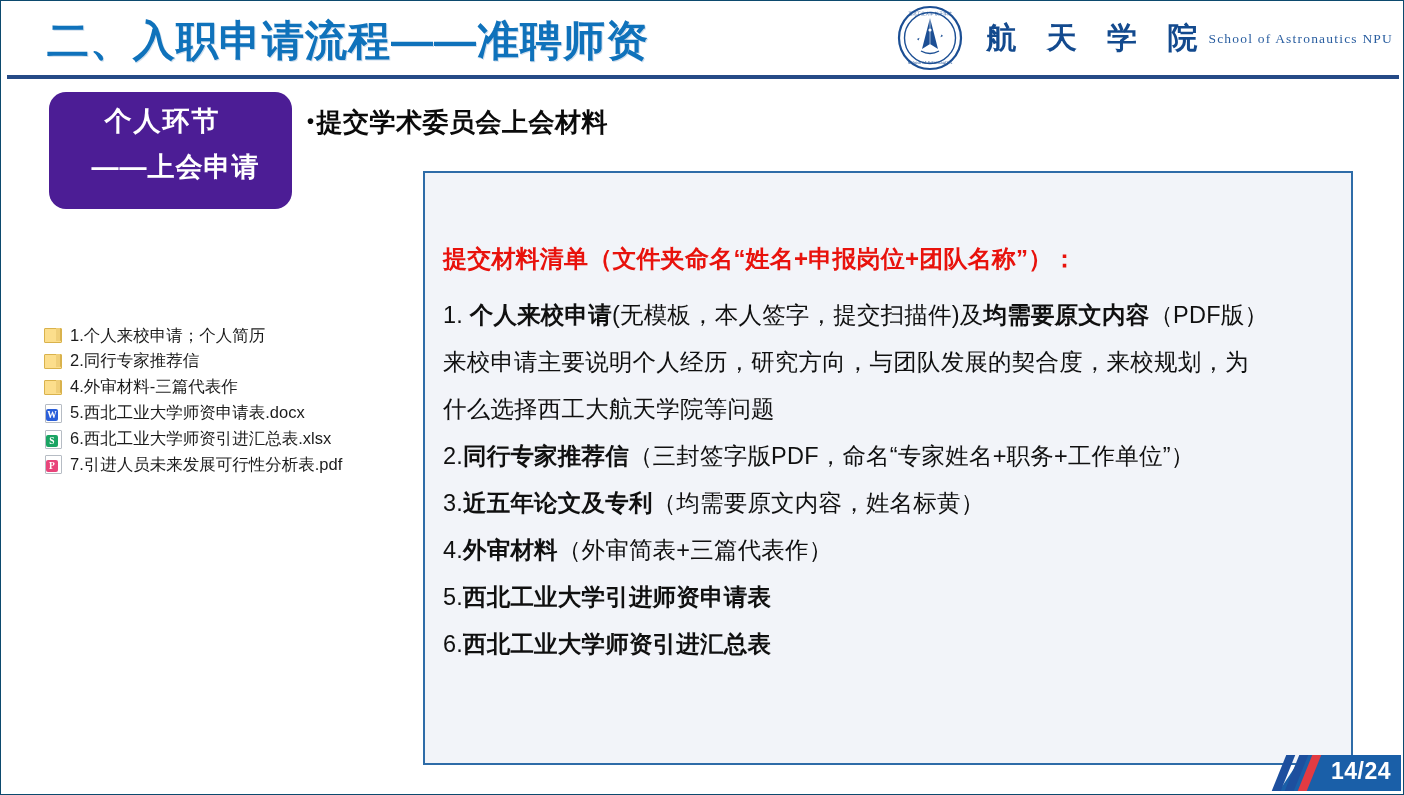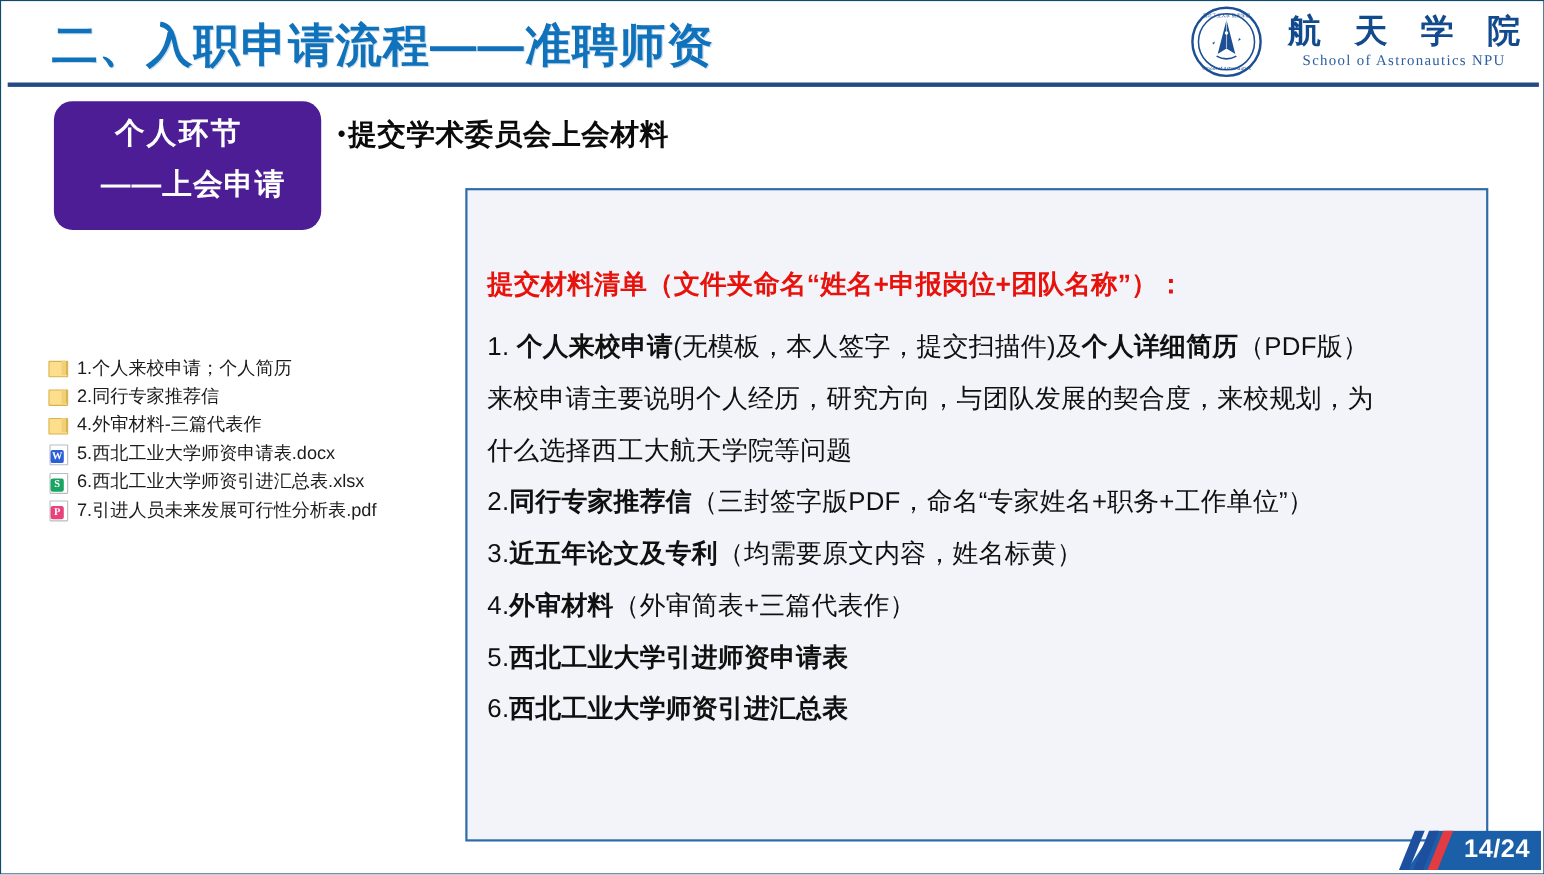--- a/index.html
+++ b/index.html
@@ -34,21 +34,21 @@
     position: absolute; left: 6px; top: 74px; width: 1392px; height: 4px;
     background: #254a86;
   }
 
   
   #logo-block {
     position: absolute; right: 12px; top: 4px;
     display: flex; align-items: center; gap: 12px;
   }
   #logo-emblem { width: 66px; height: 66px; position: relative; }
-  #logo-words { display: flex; flex-direction: column; align-items: center; text-align: right; }
+  #logo-words { display: flex; flex-direction: row; align-items: center; text-align: right; }
   #logo-cn {
     font-size: 30px; font-weight: bold; color: #134a8e;
     letter-spacing: 11px; text-indent: 11px; line-height: 1.05;
   }
   #logo-en {
     font-size: 13.5px; color: #2a5ea0; letter-spacing: 1.2px;
     font-family: "Liberation Serif", "DejaVu Serif", serif;
     margin-top: 2px;
   }
 
@@ -237,21 +237,21 @@
           <span class="tag">P</span>
         </span>
         <span class="fname">7.引进人员未来发展可行性分析表.pdf</span>
       </div>
     </div>
 
   <div id="content-panel">
     <div id="panel-inner">
       <div class="panel-line red-head">提交材料清单（文件夹命名“姓名+申报岗位+团队名称”）：</div>
       <div id="panel-lines">
-          <div class="panel-line"><span>1. </span><b>个人来校申请</b><span>(无模板，本人签字，提交扫描件)及</span><b>个人详细简历</b><span>（PDF版）</span></div>
+          <div class="panel-line"><span>1. </span><b>个人来校申请</b><span>(无模板，本人签字，提交扫描件)及</span><b>均需要原文内容</b><span>（PDF版）</span></div>
           <div class="panel-line"><span>来校申请主要说明个人经历，研究方向，与团队发展的契合度，来校规划，为</span></div>
           <div class="panel-line"><span>什么选择西工大航天学院等问题</span></div>
           <div class="panel-line"><span>2.</span><b>同行专家推荐信</b><span>（三封签字版PDF，命名“专家姓名+职务+工作单位”）</span></div>
           <div class="panel-line"><span>3.</span><b>近五年论文及专利</b><span>（均需要原文内容，姓名标黄）</span></div>
           <div class="panel-line"><span>4.</span><b>外审材料</b><span>（外审简表+三篇代表作）</span></div>
           <div class="panel-line"><span>5.</span><b>西北工业大学引进师资申请表</b></div>
           <div class="panel-line"><span>6.</span><b>西北工业大学师资引进汇总表</b></div>
         </div>
     </div>
   </div>

